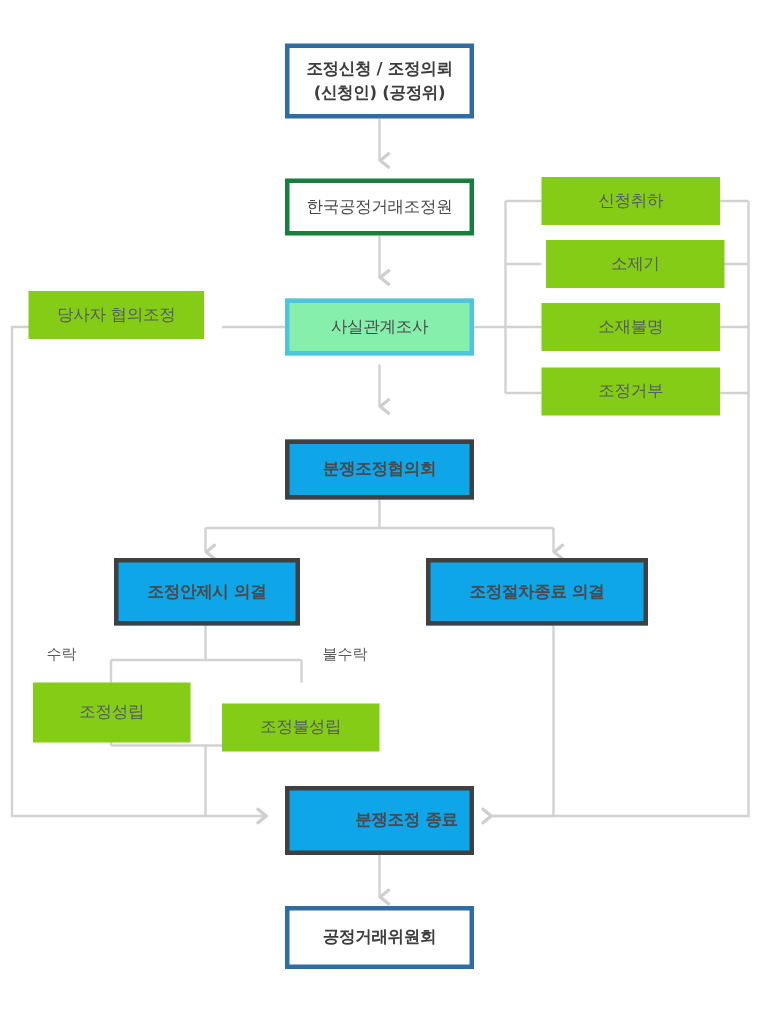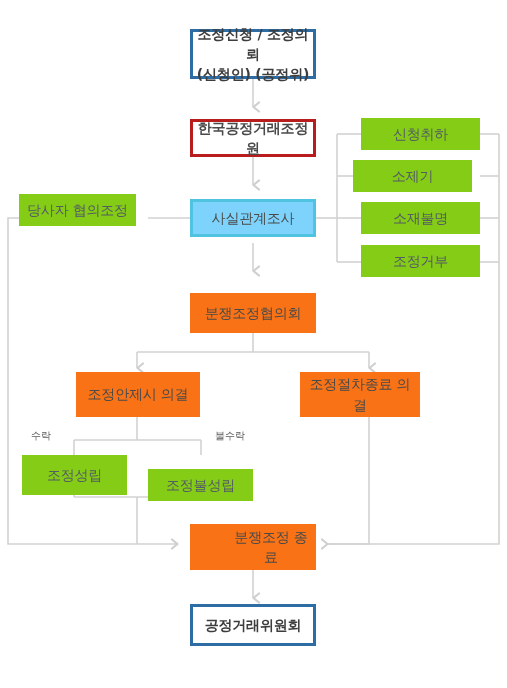--- a/index.html
+++ b/index.html
@@ -28,50 +28,50 @@
     pointer-events: none;
   }
   .node {
     position: absolute;
     box-sizing: border-box;
     display: flex;
     align-items: center;
     justify-content: center;
     text-align: center;
     color: #4a4a4a;
-    font-size: 14px;
+    font-size: 11px;
     line-height: 1.45;
     letter-spacing: -0.2px;
     z-index: 2;
   }
   
   .node.primary {
     background: #ffffff;
     border: 3px solid #2e6da4;
     color: #3d3d3d;
     font-weight: 600;
   }
   
   .node.accent {
     background: #ffffff;
-    border: 3px solid #b91c1c;
+    border: 3px solid #15803d;
+    color: #4a4a4a;
+  }
+  
+  .node.cyan {
+    background: #86efac;
+    border: 3px solid #4fc3e0;
+    color: #4a4a4a;
+  }
+  
+  .node.light {
+    background: #0ea5e9;
+    border: 3px solid #404040;
     color: #4a4a4a;
     font-weight: bold;
-  }
-  
-  .node.cyan {
-    background: #7dd3fc;
-    border: 3px solid #4fc3e0;
-    color: #4a4a4a;
-  }
-  
-  .node.light {
-    background: #f97316;
-    border: 3px solid #f97316;
-    color: #4a4a4a;
   }
   
   .node.fill {
     background: #84cc16;
     border: none;
     color: #555c63;
   }
   .caption {
     position: absolute;
     font-size: 10px;
@@ -161,41 +161,41 @@
   </div>
 
   <div class="node fill" style="left:19px; top:194px; width:117px; height:32px;align-items:center;">
     <span>당사자 협의조정</span>
   </div>
 
   <div class="node fill" style="left:361px; top:118px; width:119px; height:32px;">
     <span>신청취하</span>
   </div>
 
-  <div class="node fill" style="left:353px; top:160px; width:119px; height:32px;">
+  <div class="node fill" style="left:364px; top:160px; width:119px; height:32px;">
     <span>소제기</span>
   </div>
 
   <div class="node fill" style="left:361px; top:202px; width:119px; height:32px;">
     <span>소재불명</span>
   </div>
 
   <div class="node fill" style="left:361px; top:245px; width:119px; height:32px;align-items:center;">
     <span>조정거부</span>
   </div>
 
   <div class="node light" style="left:190px; top:293px; width:126px; height:40px;">
     <span>분쟁조정협의회</span>
   </div>
 
   <div class="node light" style="left:76px; top:372px; width:124px; height:45px;">
     <span>조정안제시 의결</span>
   </div>
 
-  <div class="node light" style="left:300px; top:372px; width:120px; height:45px;">
+  <div class="node light" style="left:284px; top:372px; width:148px; height:45px;">
     <span>조정절차종료 의결</span>
   </div>
 
   <div class="node fill" style="left:22px; top:455px; width:105px; height:40px;">
     <span>조정성립</span>
   </div>
 
   <div class="node fill" style="left:148px; top:469px; width:105px; height:32px;">
     <span>조정불성립</span>
   </div>

